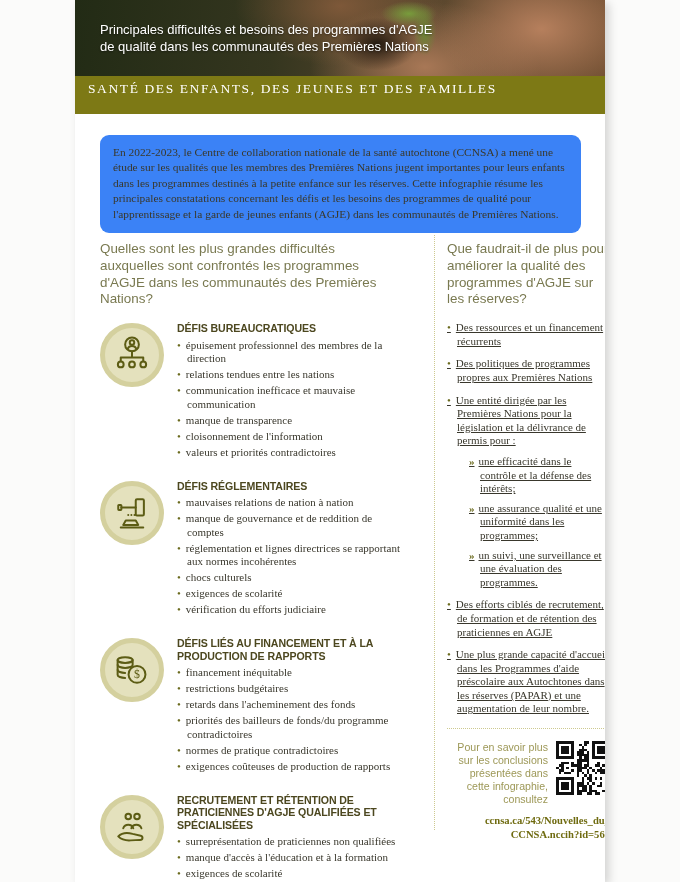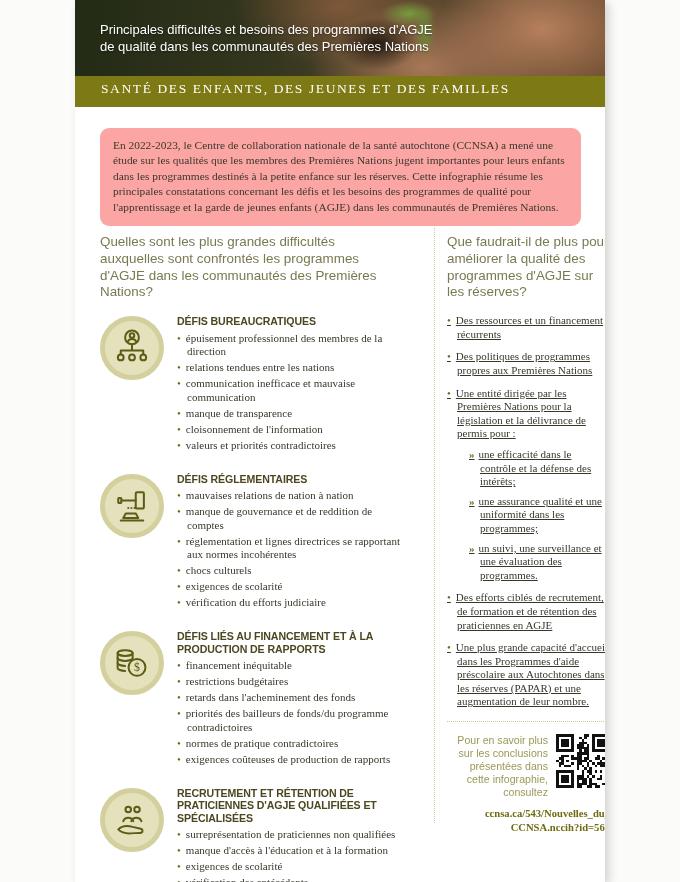--- a/index.html
+++ b/index.html
@@ -26,27 +26,27 @@
       radial-gradient(ellipse 140px 80px at 50% 8%, rgba(140,95,62,.8), rgba(140,95,62,0) 75%),
       linear-gradient(97deg,#222b15 0%,#35361f 38%,#55452c 62%,#6b4e33 82%,#6f4e31 100%);
   }
   .photo-title{
     position:absolute;left:25px;top:21px;color:#ffffff;
     font-size:13px;line-height:17px;font-weight:400;
     text-shadow:0 1px 2px rgba(0,0,0,.45);
   }
   
   .band{
-    flex:0 0 auto;height:31px;background:#7d7915;color:#fff;
+    flex:0 0 auto;height:38px;background:#7d7915;color:#fff;
     font-family:"Liberation Serif",serif;font-size:13.5px;letter-spacing:1.6px;
-    line-height:25px;padding-left:26px;
+    line-height:25px;padding-left:13px;
   }
   
   .intro{
-    flex:0 0 auto;margin:21px 24px 0 25px;background:#fca5a5;border-radius:9px;
+    flex:0 0 auto;margin:21px 24px 0 25px;background:#3b82f6;border-radius:9px;
     padding:10px 13px 11px;color:#3a382a;
     font-family:"Liberation Serif",serif;font-size:11.4px;line-height:15.4px;
   }
   
   .columns{flex:0 0 auto;position:relative;padding:8px 20px 0 25px;display:flex;}
   .vdivider{position:absolute;left:334px;top:2px;bottom:86px;border-left:1.5px dotted #cdc98f;margin-left:25px;}
   .col-left{width:300px;flex:0 0 auto;}
   .col-right{margin-left:47px;width:163px;flex:0 0 auto;}
   .q-heading{
     color:#797950;font-size:13.4px;line-height:16.8px;font-weight:400;margin:0 0 13px;

